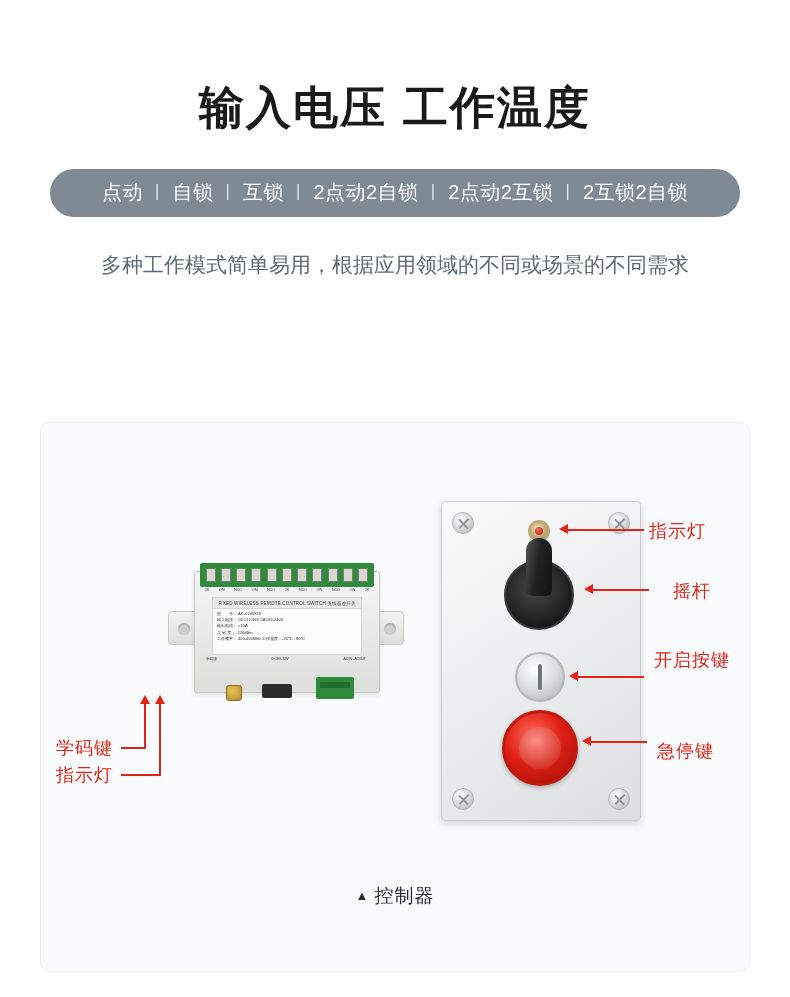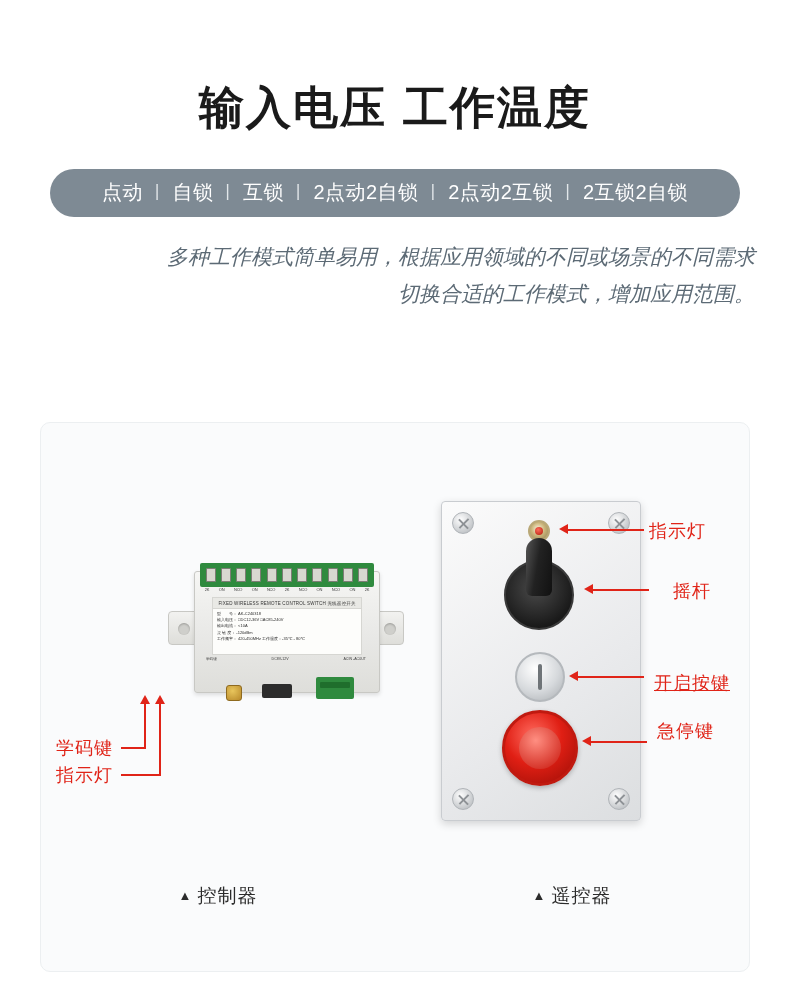--- a/index.html
+++ b/index.html
@@ -33,27 +33,26 @@
     color: #ffffff;
     display: flex;
     align-items: center;
     justify-content: center;
     font-size: 20px;
     letter-spacing: 0.5px;
   }
   .mode-pill .sep { padding: 0 6px; color: #e2e7ea; font-size: 17px; }
 
   .subtitle {
-    margin: 22px auto 0 auto;
+    margin: 30px auto 0 auto;
     width: 720px;
-    text-align: right;
+    text-align: center;
     color: #5c6a75;
     font-size: 21px;
     line-height: 1.75;
-    font-style: italic;
   }
 
   
   .card {
     position: absolute;
     left: 40px;
     top: 422px;
     width: 710px;
     height: 550px;
     background: #fafbfc;
@@ -339,21 +338,20 @@
   <span class="sep">丨</span>
   <span>2点动2自锁</span>
   <span class="sep">丨</span>
   <span>2点动2互锁</span>
   <span class="sep">丨</span>
   <span>2互锁2自锁</span>
 </div>
 
 <div class="subtitle">
   <div>多种工作模式简单易用，根据应用领域的不同或场景的不同需求</div>
-  <div>切换合适的工作模式，增加应用范围。</div>
 </div>
 
 <div class="card">
 
   <div class="controller">
     <div class="ctrl-ear left"></div>
     <div class="ctrl-ear right"></div>
     <div class="ctrl-body"></div>
 
     <div class="terminal-strip">
@@ -433,27 +431,24 @@
   <div class="arrow-line" style="left:525px; top:106px; width:78px;"></div>
   <div class="arrow-head left" style="left:518px; top:101px;"></div>
   <div class="callout-label" style="left:608px; top:96px;">指示灯</div>
 
   <div class="arrow-line" style="left:550px; top:166px; width:58px;"></div>
   <div class="arrow-head left" style="left:543px; top:161px;"></div>
   <div class="callout-label" style="left:632px; top:156px;">摇杆</div>
 
   <div class="arrow-line" style="left:535px; top:253px; width:68px;"></div>
   <div class="arrow-head left" style="left:528px; top:248px;"></div>
-  <div class="callout-label" style="left:613px; top:248px;text-decoration:underline;">开启按键</div>
+  <div class="callout-label" style="left:613px; top:225px;">开启按键</div>
 
   <div class="arrow-line" style="left:548px; top:318px; width:58px;"></div>
   <div class="arrow-head left" style="left:541px; top:313px;"></div>
-  <div class="callout-label" style="left:616px; top:296px;">急停键</div>
+  <div class="callout-label" style="left:616px; top:316px;">急停键</div>
 
   <div class="caption-row">
     <div class="caption">
       <span class="tri">▲</span><span>控制器</span>
     </div>
-    <div class="caption">
-      <span class="tri">▲</span><span>遥控器</span>
-    </div>
   </div>
 </div>
 
 </body></html>

